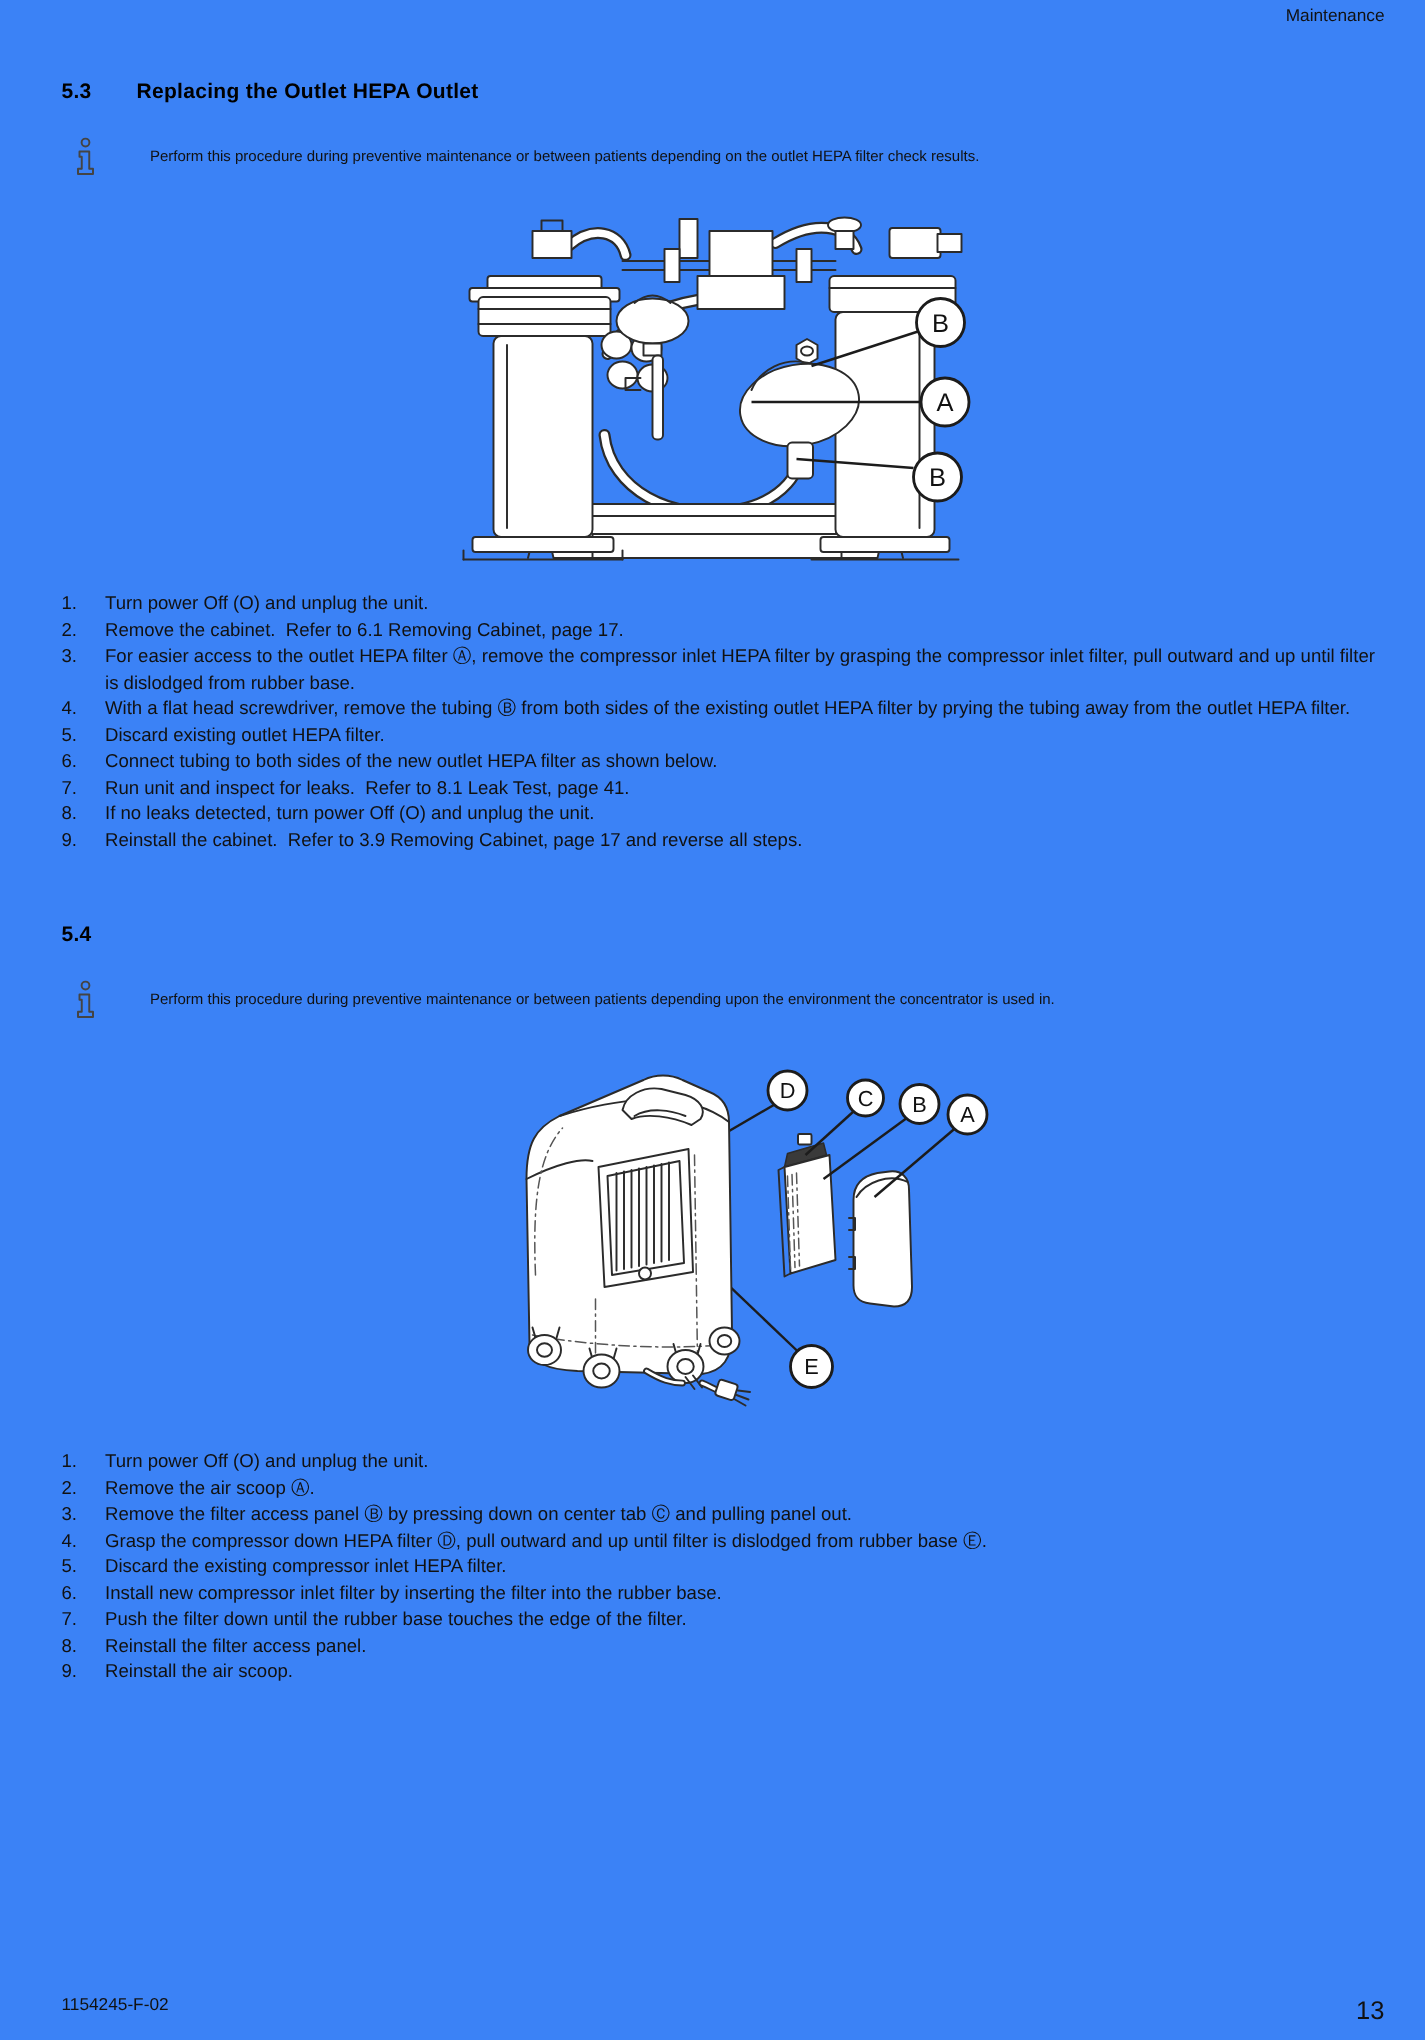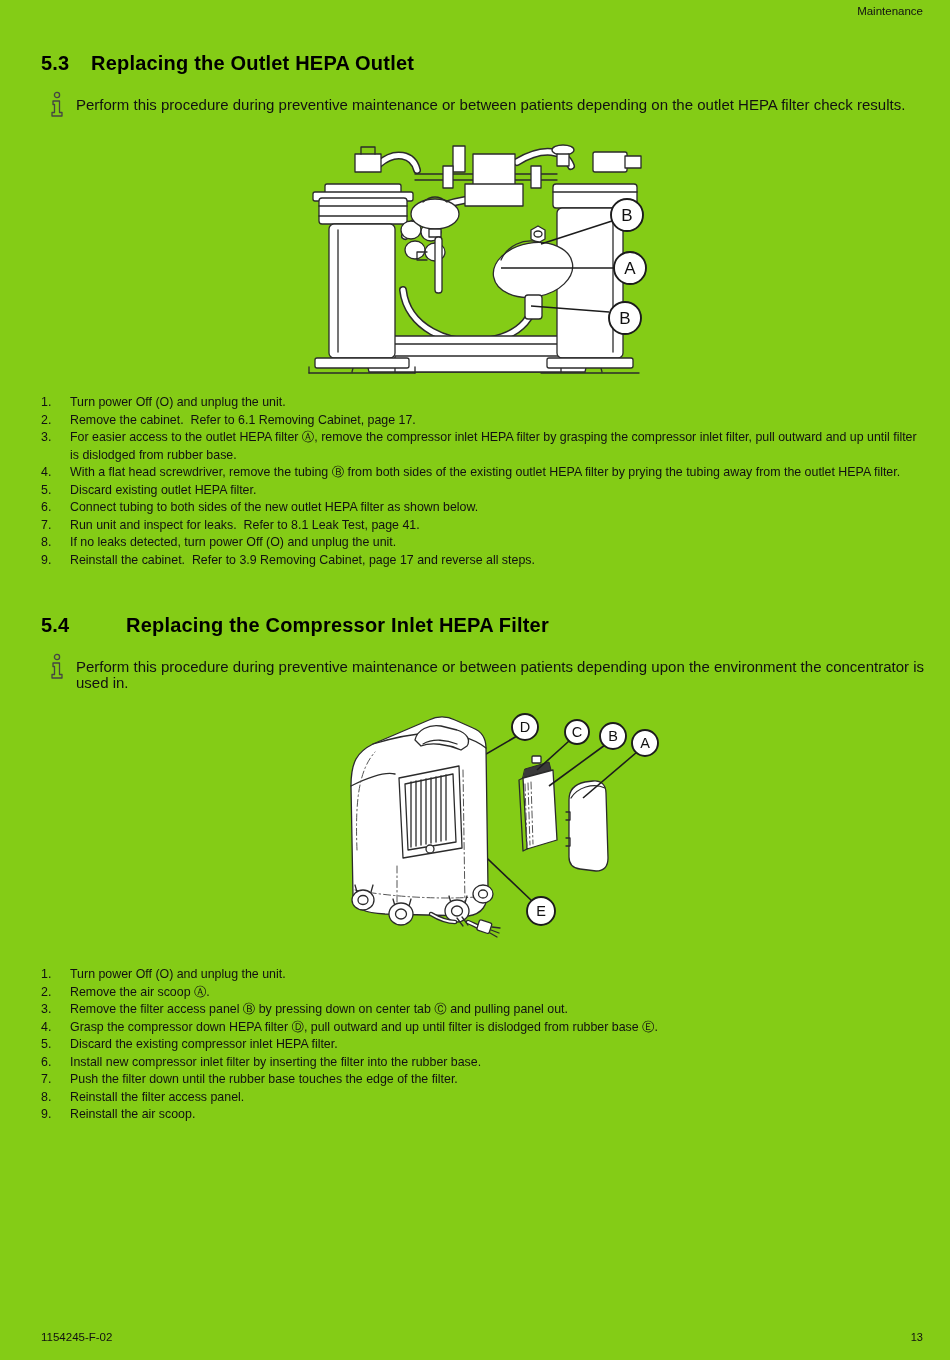--- a/index.html
+++ b/index.html
@@ -1,52 +1,52 @@
 <!DOCTYPE html>
 <html><head>
 <meta charset="utf-8">
 <style>
   html,body{margin:0;padding:0;background:#fff;}
   .page{
     position:relative;
     width:950px;height:1360px;
-    background:#84cc16;
+    background:#3b82f6;
     color:#111;
     font-family:"Liberation Sans","DejaVu Sans",sans-serif;
     overflow:hidden;
   }
   .hdr-right{
     position:absolute;top:5px;right:27px;
     font-size:11.5px;color:#111;
   }
   .sec-heading{
     position:absolute;left:41px;right:25px;
     display:flex;align-items:baseline;
-    font-weight:bold;font-size:20px;letter-spacing:.2px;color:#000;
+    font-weight:bold;font-size:14px;letter-spacing:.2px;color:#000;
   }
   .sec-heading .sec-num{width:50px;flex-shrink:0;}
   .note-row{
     position:absolute;left:50px;right:25px;
     display:flex;align-items:flex-start;
   }
   .note-icon{width:14px;height:28px;flex-shrink:0;}
   .note-text{
-    margin-left:12px;padding-top:6px;
-    font-size:15px;line-height:16px;white-space:pre-wrap;
+    margin-left:36px;padding-top:6px;
+    font-size:10px;line-height:16px;white-space:pre-wrap;
   }
   .steps{
     position:absolute;left:41px;width:882px;
     font-size:12.4px;line-height:17.5px;
   }
   .step{display:flex;}
   .step-num{width:29px;flex-shrink:0;}
   .step-text{flex:1;white-space:pre-wrap;}
   .figure{position:absolute;}
   .footer-left{position:absolute;top:1331px;left:41px;font-size:11.5px;text-align:right;}
-  .footer-right{position:absolute;top:1331px;right:27px;font-size:11px;}
+  .footer-right{position:absolute;top:1331px;right:27px;font-size:17px;}
 
   
   .ln{stroke:#2b2b2b;fill:none;stroke-width:1.3;stroke-linecap:round;stroke-linejoin:round;}
   .tube-o{stroke:#2b2b2b;fill:none;stroke-width:8;stroke-linecap:round;}
   .tube-i{stroke:#fff;fill:none;stroke-width:5;stroke-linecap:round;}
   .cord-o{stroke:#2b2b2b;fill:none;stroke-width:4.5;stroke-linecap:round;}
   .cord-i{stroke:#fff;fill:none;stroke-width:2;stroke-linecap:round;}
   .dd{stroke:#555;fill:none;stroke-width:1;stroke-dasharray:7 3 1.5 3;}
   .leader{stroke:#1c1c1c;stroke-width:1.6;}
   .lbl-circle{fill:#fff;stroke:#1c1c1c;stroke-width:1.9;}
@@ -193,21 +193,20 @@
         <span class="step-text">If no leaks detected, turn power Off (O) and unplug the unit.</span>
       </div>
       <div class="step">
         <span class="step-num">9.</span>
         <span class="step-text">Reinstall the cabinet.  Refer to 3.9 Removing Cabinet, page 17 and reverse all steps.</span>
       </div>
     </div>
 
   <div class="sec-heading" style="top:614px;gap:35px;">
     <span class="sec-num">5.4</span>
-    <span class="sec-title">Replacing the Compressor Inlet HEPA Filter</span>
   </div>
 
   <div class="note-row" style="top:653px;">
     <svg class="note-icon" viewBox="0 0 14 28">
       <circle cx="7" cy="4" r="2.6" fill="none" stroke="#444" stroke-width="1.3"></circle>
       <path d="M3,10 h6.5 v11.5 h2.5 v3.5 H2 v-3.5 h2.5 v-8 H3 Z" fill="none" stroke="#444" stroke-width="1.3" stroke-linejoin="round"></path>
     </svg>
     <div class="note-text">Perform this procedure during preventive maintenance or between patients depending upon the environment the concentrator is used in.</div>
   </div>
 

